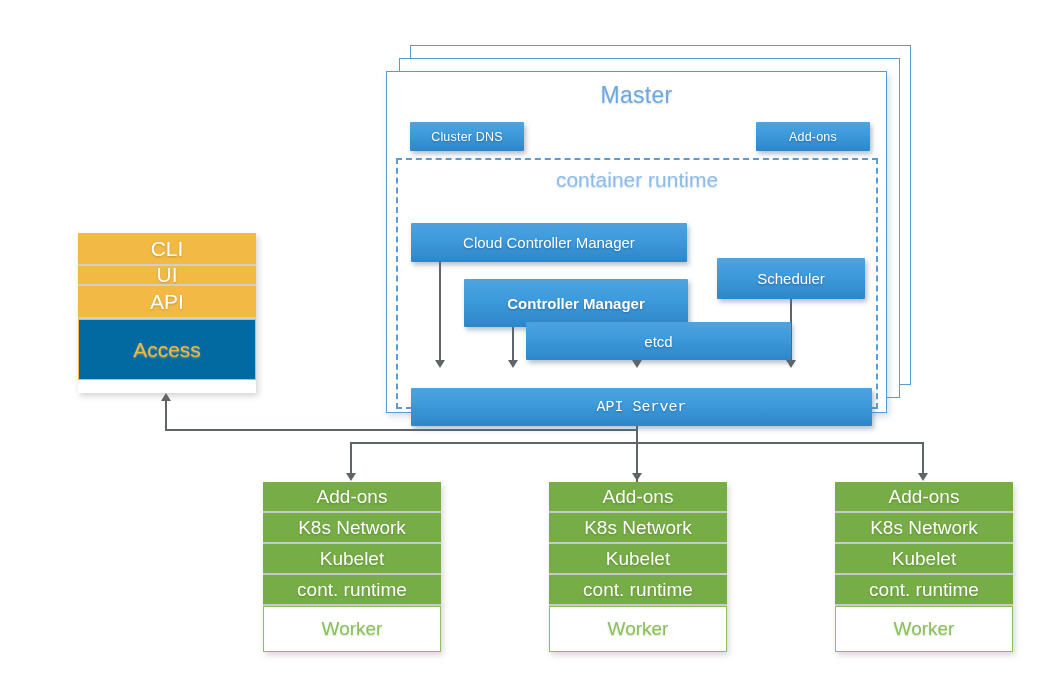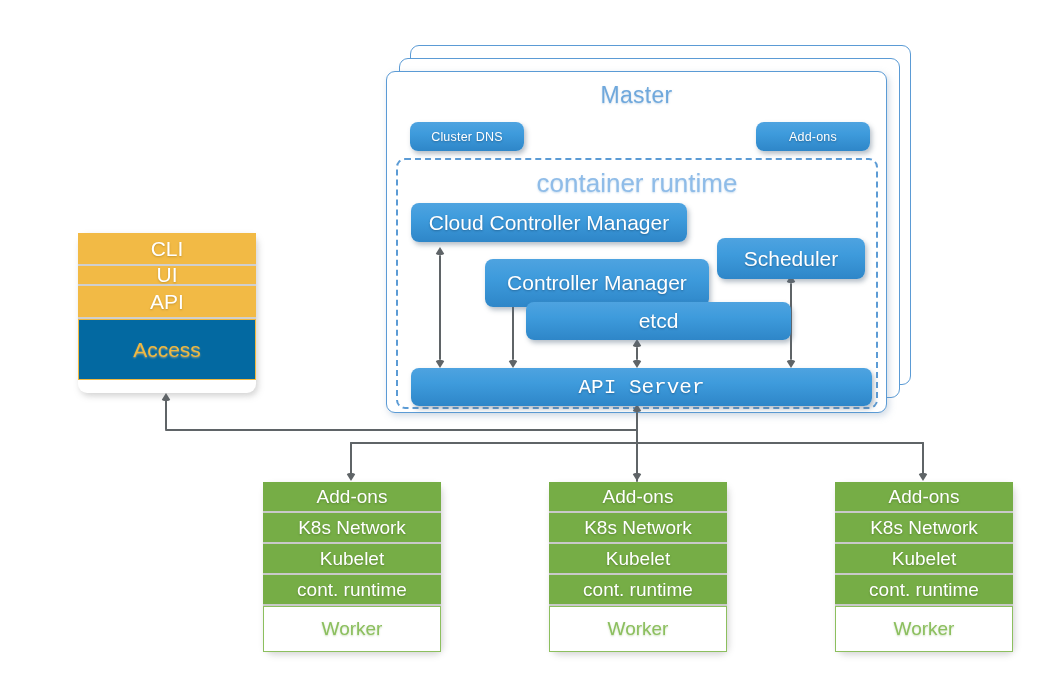--- a/index.html
+++ b/index.html
@@ -13,21 +13,21 @@
   }
   #canvas {
     position: relative;
     width: 1040px;
     height: 690px;
     background: #ffffff;
     overflow: hidden;
   }
 
   
-  .abs { position: absolute; box-sizing: border-box; border-radius: 9px; }
+  .abs { position: absolute; box-sizing: border-box; }
 
   
   .master-panel {
     background: #ffffff;
     border: 1px solid #5B9BD5;
     box-sizing: border-box;
   }
   .master-panel.back2 { z-index: 1; }
   .master-panel.back1 { z-index: 2; }
   .master-panel.front {
@@ -50,40 +50,40 @@
     border: 2px dashed #5B9BD5;
     background: transparent;
     z-index: 4;
   }
   .dashed-title {
     position: absolute;
     left: 0; right: 0;
     top: 8px;
     text-align: center;
     color: #8FBCE8;
-    font-size: 26px;
+    font-size: 21px;
     text-shadow: 0 1px 2px rgba(160,195,225,0.6);
   }
 
   
   .bluebox {
     background: linear-gradient(to bottom, #4EA3E0 0%, #3E9BDC 40%, #2E86C8 100%);
     color: #ffffff;
     display: flex;
     align-items: center;
     justify-content: center;
     z-index: 6;
     box-shadow: 2px 3px 5px rgba(90,110,130,0.45);
     text-shadow: 0 1px 2px rgba(20,60,95,0.45);
-    border-radius: 8px;
+    border-radius: 1px;
     white-space: nowrap;
     overflow: hidden;
   }
   .bluebox.small { font-size: 12.5px; letter-spacing: .2px; }
-  .bluebox.large { font-size: 21px; }
+  .bluebox.large { font-size: 15px; margin-top: 20px; }
 
   
   .stack-wrap { z-index: 5; }
   .stack-cell {
     display: flex;
     align-items: center;
     justify-content: center;
     box-sizing: border-box;
     white-space: nowrap;
   }
@@ -170,21 +170,21 @@
   <div class="abs arrow-up" style="left:632px; top:339px;"></div>
   <div class="abs line-v" style="left:636px; top:347px; height:13px;"></div>
   <div class="abs arrow-down" style="left:632px; top:360px;"></div>
 
   <div class="abs arrow-up" style="left:786px; top:275px;"></div>
   <div class="abs line-v" style="left:790px; top:283px; height:77px;"></div>
   <div class="abs arrow-down" style="left:786px; top:360px;"></div>
 
   <div class="abs bluebox large" style="left:411px; top:203px; width:276px; height:39px;">Cloud Controller Manager</div>
 
-  <div class="abs bluebox large" style="left:485px; top:259px; width:224px; height:48px;">Controller Manager</div>
+  <div class="abs bluebox large" style="left:464px; top:259px; width:224px; height:48px;font-weight:bold;">Controller Manager</div>
 
   <div class="abs bluebox large" style="left:526px; top:302px; width:265px; height:38px;">etcd</div>
 
   <div class="abs bluebox large" style="left:717px; top:238px; width:148px; height:41px;">Scheduler</div>
 
   <div class="abs bluebox large" style="left:411px; top:368px; width:461px; height:38px;font-family:Liberation Mono, monospace;">API Server</div>
 
   <div class="abs stack-wrap access-shadow" style="left:78px; top:233px; width:178px; height:160px;">
     <div class="stack-cell orange-cell" style="height:33px;">CLI</div>
     <div class="stack-cell orange-cell" style="height:20px;">UI</div>

